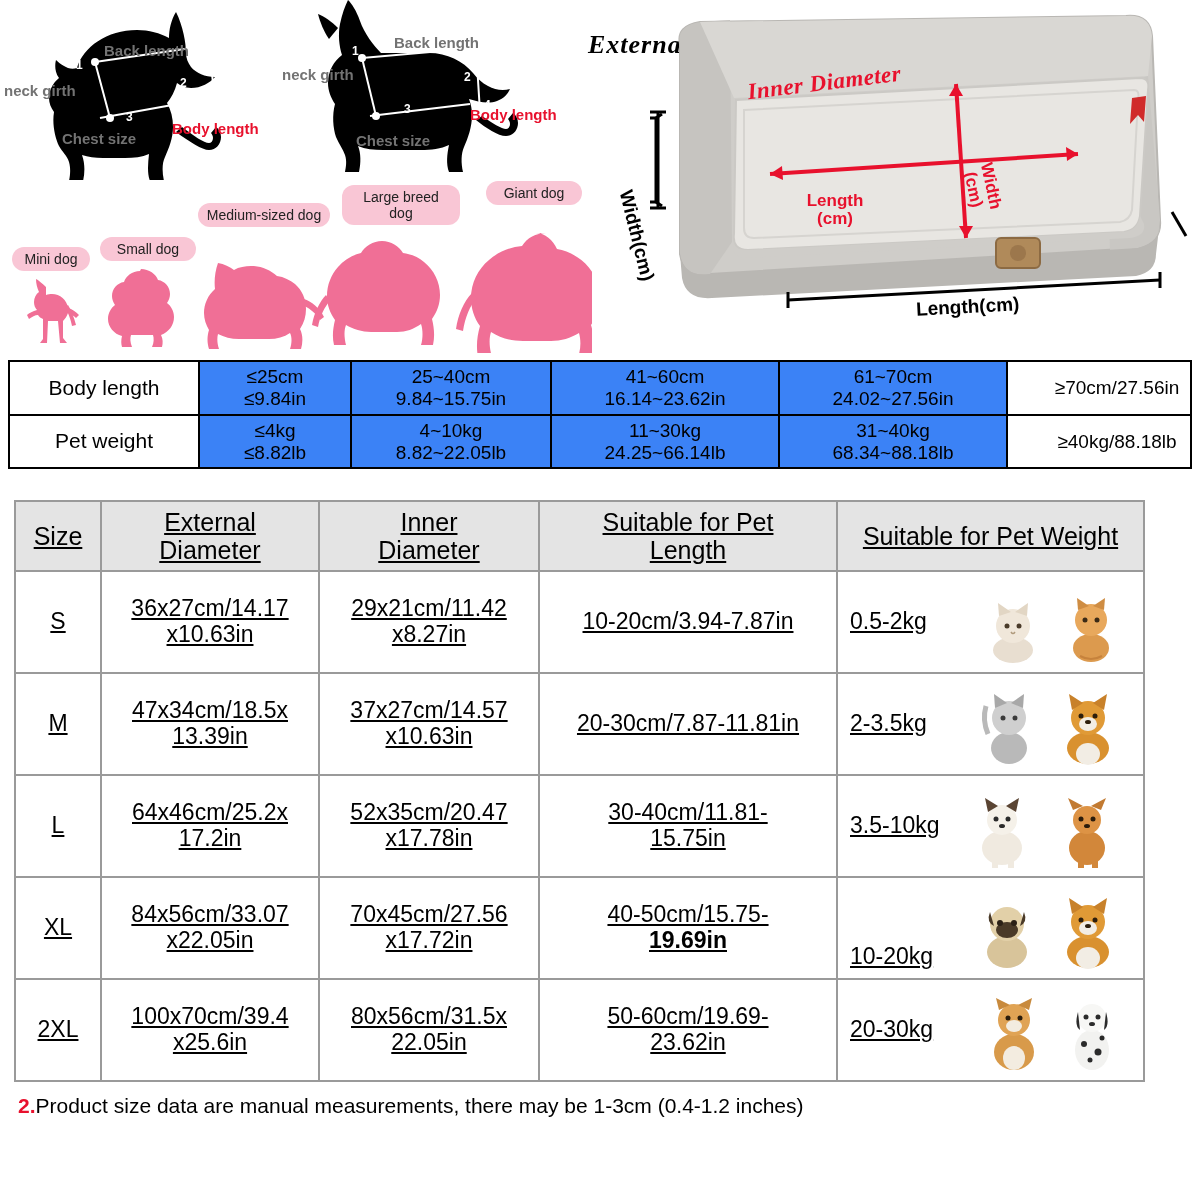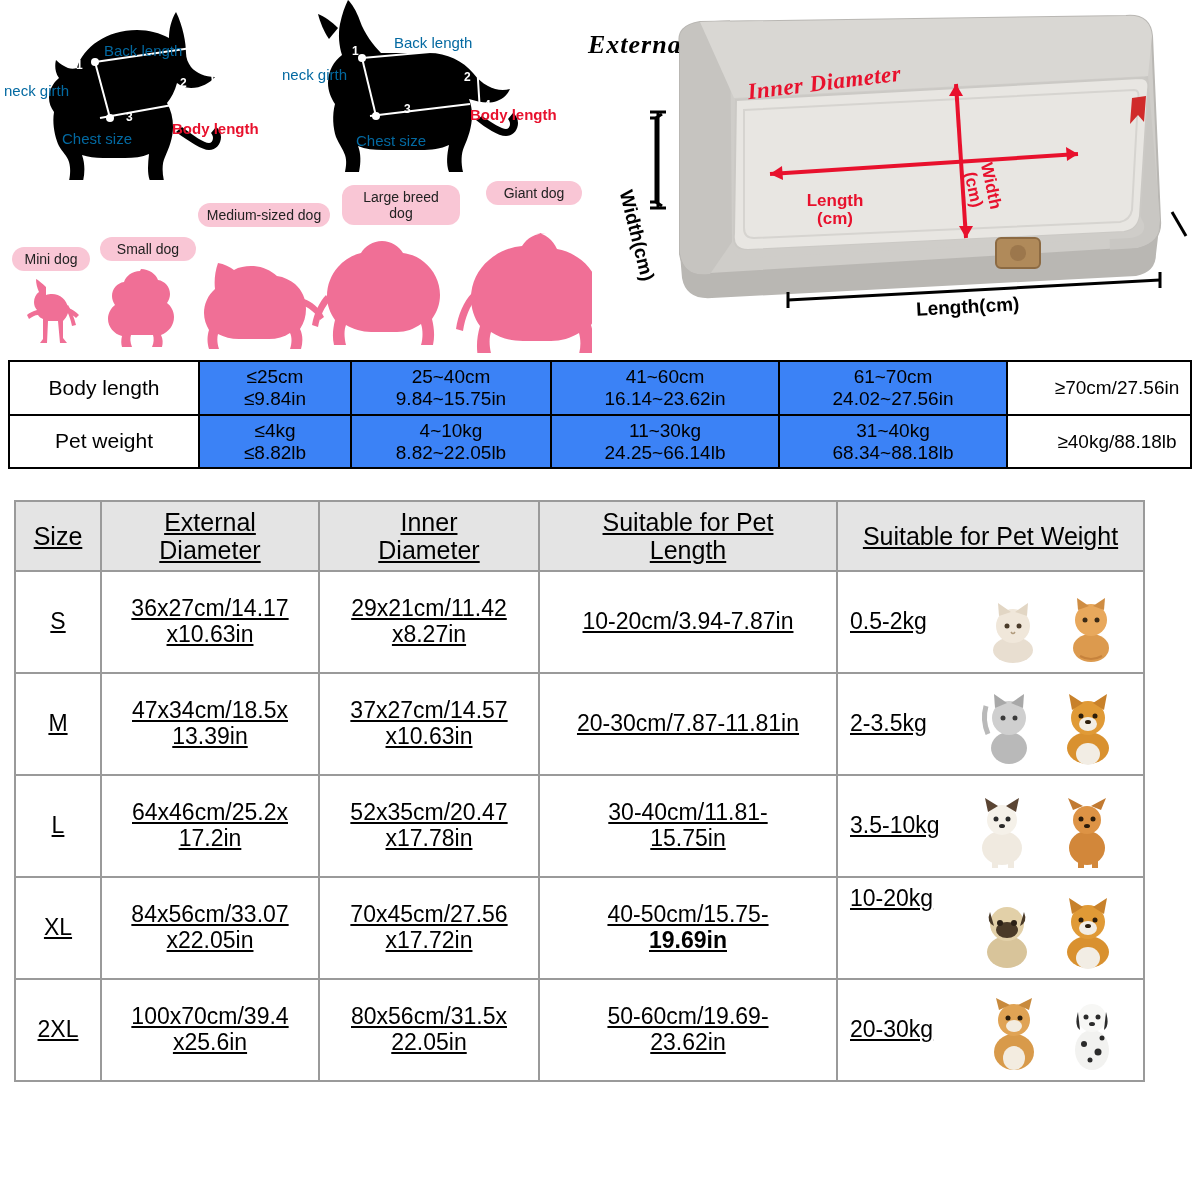--- a/index.html
+++ b/index.html
@@ -23,22 +23,22 @@
     height: 352px;
   }
 
   
   .pet-diagram {
     position: absolute;
   }
   .meas-label {
     position: absolute;
     font-size: 15px;
-    color: #0369a1;
-    font-weight: 400;
+    color: #737373;
+    font-weight: 700;
     white-space: nowrap;
   }
   .meas-label.red {
     color: #e8112d;
     font-weight: 700;
   }
   .meas-num {
     position: absolute;
     font-size: 12px;
     color: #ffffff;
@@ -556,21 +556,21 @@
       </td>
       <td>
         <span>70x45cm/27.56</span><br>
         <span>x17.72in</span>
       </td>
       <td>
         <span>40-50cm/15.75-</span><br>
         <span class="bold-part">19.69in</span>
       </td>
       <td class="animal-cell left">
-        <div style="display:flex;align-items:flex-start;height:84px;">
+        <div style="display:flex;align-items:flex-end;height:84px;">
           <span style="padding-left:6px;font-size:23px;">10-20kg</span>
           <div class="animal-holder" style="flex:1;">
             <svg width="66" height="70" viewBox="0 0 66 70">
               <ellipse cx="33" cy="52" rx="20" ry="16" fill="#d8c49a"></ellipse>
               <circle cx="33" cy="24" r="17" fill="#e2d0a8"></circle>
               <path d="M16 12 q-4 10 4 14 z" fill="#4a3a28"></path>
               <path d="M50 12 q4 10 -4 14 z" fill="#4a3a28"></path>
               <ellipse cx="33" cy="30" rx="11" ry="8" fill="#4a3a28"></ellipse>
               <circle cx="26" cy="23" r="3" fill="#2b2016"></circle>
               <circle cx="40" cy="23" r="3" fill="#2b2016"></circle>
@@ -634,13 +634,16 @@
             </svg>
           </div>
         </div>
       </td>
     </tr>
 
   </tbody>
 </table>
 
 <div class="notes">
+  <div>
+    <span class="num">2.</span><span>Product size data are manual measurements, there may be 1-3cm (0.4-1.2 inches)</span>
+  </div>
 </div>
 
 </body></html>

